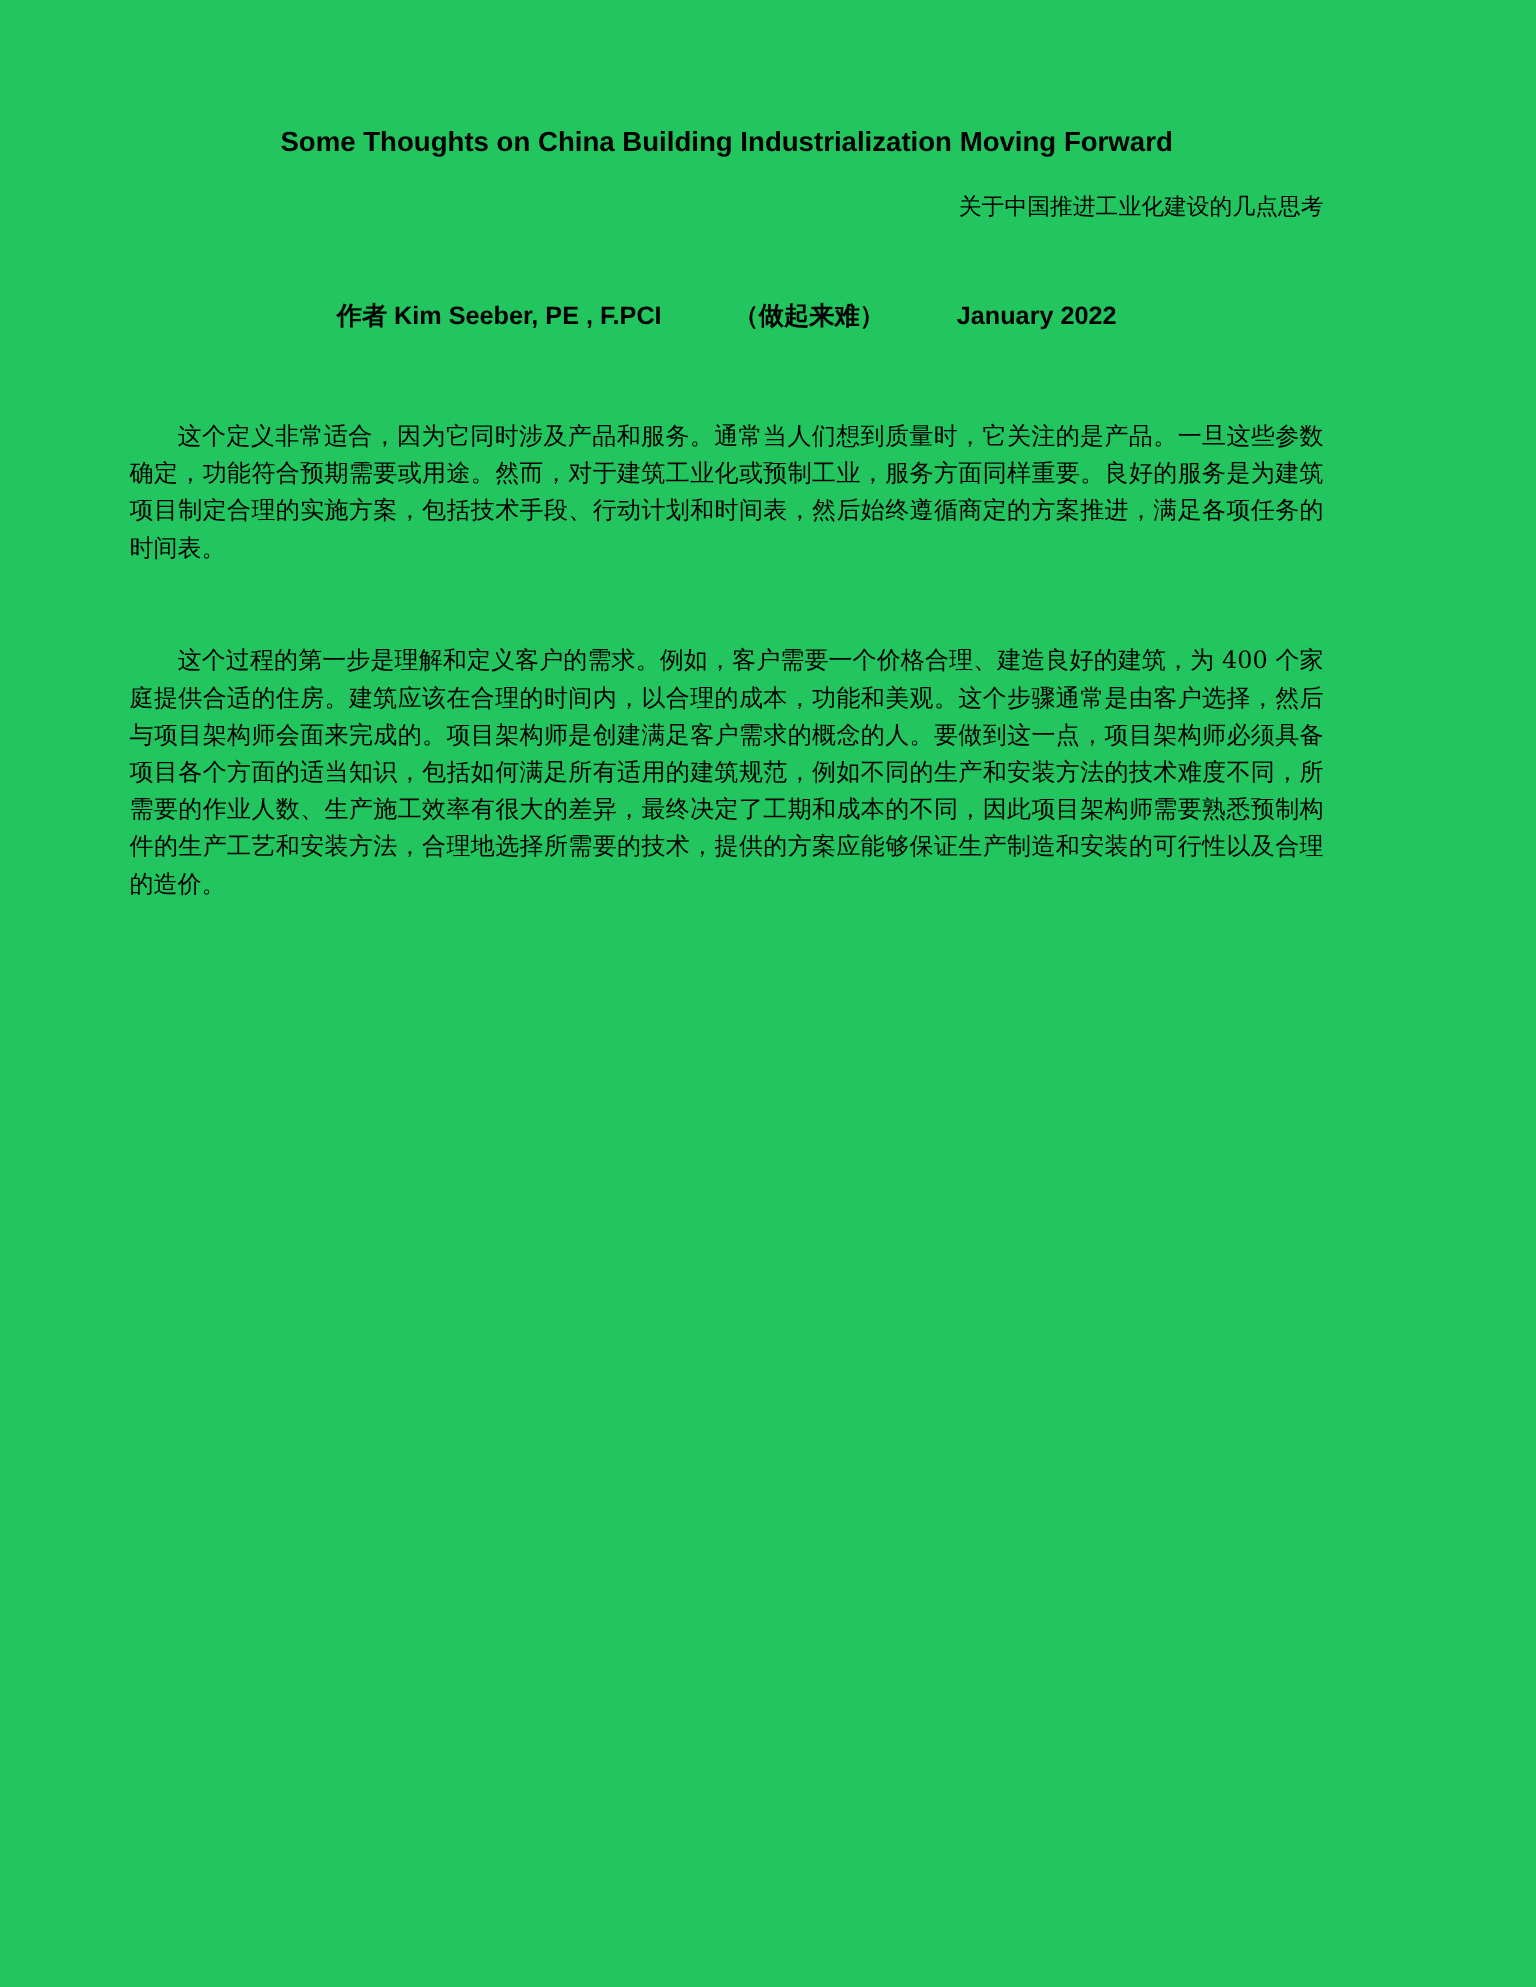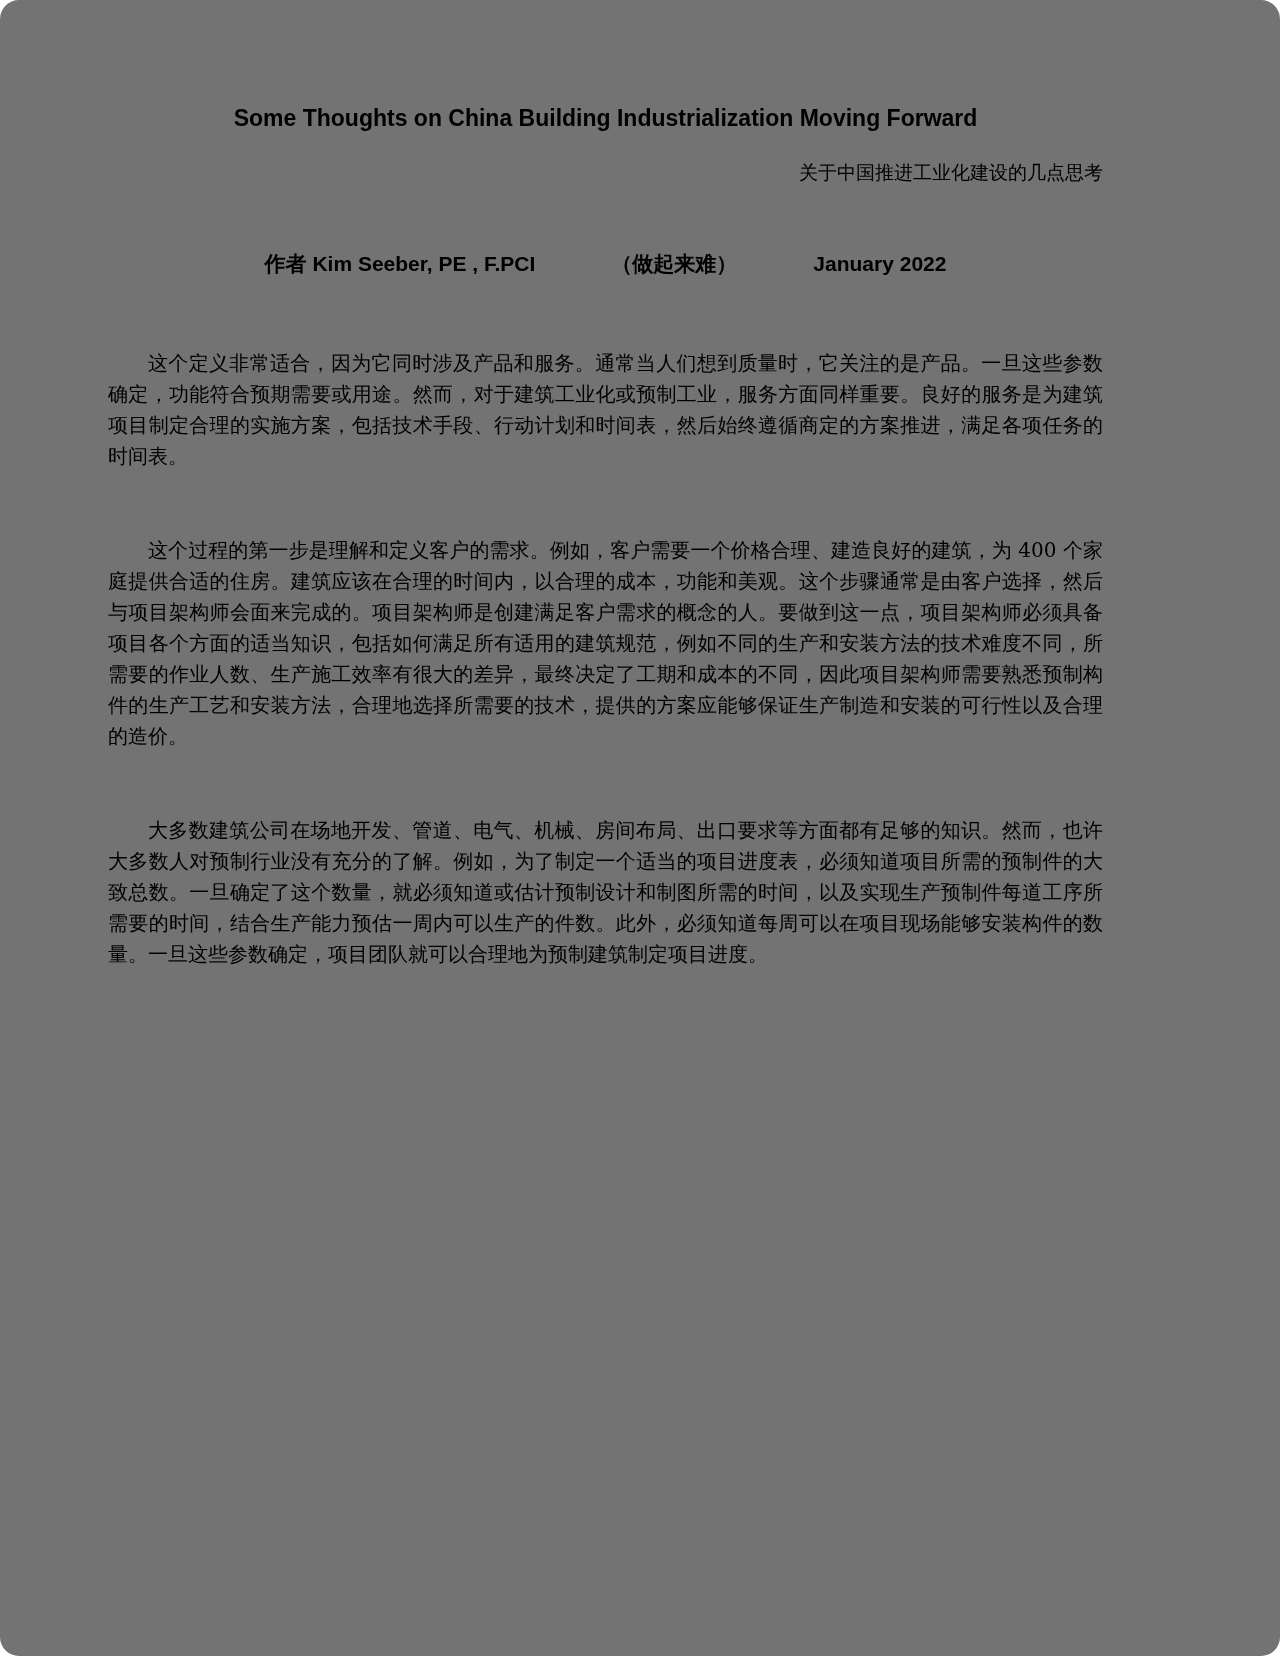--- a/index.html
+++ b/index.html
@@ -12,22 +12,21 @@
     height: 1656px;
     color: #000000;
     font-family: "DejaVu Serif", "Liberation Serif", serif;
     overflow: hidden;
   }
   .page {
     box-sizing: border-box;
     width: 1280px;
     height: 1656px;
     padding: 104px 177px 40px 108px;
-    background: #737373;
-    border-radius: 19px;
+    background: #22c55e;
   }
   .doc-title {
     margin: 0;
     font-family: "Liberation Sans", "DejaVu Sans", sans-serif;
     font-weight: bold;
     font-size: 23px;
     line-height: 1.25;
     text-align: center;
     letter-spacing: 0px;
   }
@@ -36,21 +35,21 @@
     font-size: 19px;
     line-height: 1.3;
     text-align: right;
     font-weight: normal;
   }
   .byline {
     margin: 66px 0 0 0;
     display: flex;
     justify-content: center;
     align-items: baseline;
-    gap: 76px;
+    gap: 60px;
     font-family: "Liberation Sans", "DejaVu Sans", sans-serif;
     font-weight: bold;
     font-size: 21px;
     line-height: 1.3;
   }
   .body-text {
     margin-top: 70px;
   }
   .body-text p {
     margin: 0 0 63px 0;
@@ -75,16 +74,15 @@
 
   <div class="byline">
     <span>作者 Kim Seeber, PE , F.PCI</span>
     <span>（做起来难）</span>
     <span>January 2022</span>
   </div>
 
   <div class="body-text">
     <p>这个定义非常适合，因为它同时涉及产品和服务。通常当人们想到质量时，它关注的是产品。一旦这些参数确定，功能符合预期需要或用途。然而，对于建筑工业化或预制工业，服务方面同样重要。良好的服务是为建筑项目制定合理的实施方案，包括技术手段、行动计划和时间表，然后始终遵循商定的方案推进，满足各项任务的时间表。</p>
     <p>这个过程的第一步是理解和定义客户的需求。例如，客户需要一个价格合理、建造良好的建筑，为 400 个家庭提供合适的住房。建筑应该在合理的时间内，以合理的成本，功能和美观。这个步骤通常是由客户选择，然后与项目架构师会面来完成的。项目架构师是创建满足客户需求的概念的人。要做到这一点，项目架构师必须具备项目各个方面的适当知识，包括如何满足所有适用的建筑规范，例如不同的生产和安装方法的技术难度不同，所需要的作业人数、生产施工效率有很大的差异，最终决定了工期和成本的不同，因此项目架构师需要熟悉预制构件的生产工艺和安装方法，合理地选择所需要的技术，提供的方案应能够保证生产制造和安装的可行性以及合理的造价。</p>
-    <p>大多数建筑公司在场地开发、管道、电气、机械、房间布局、出口要求等方面都有足够的知识。然而，也许大多数人对预制行业没有充分的了解。例如，为了制定一个适当的项目进度表，必须知道项目所需的预制件的大致总数。一旦确定了这个数量，就必须知道或估计预制设计和制图所需的时间，以及实现生产预制件每道工序所需要的时间，结合生产能力预估一周内可以生产的件数。此外，必须知道每周可以在项目现场能够安装构件的数量。一旦这些参数确定，项目团队就可以合理地为预制建筑制定项目进度。</p>
   </div>
 
 </div>
 
 </body></html>

